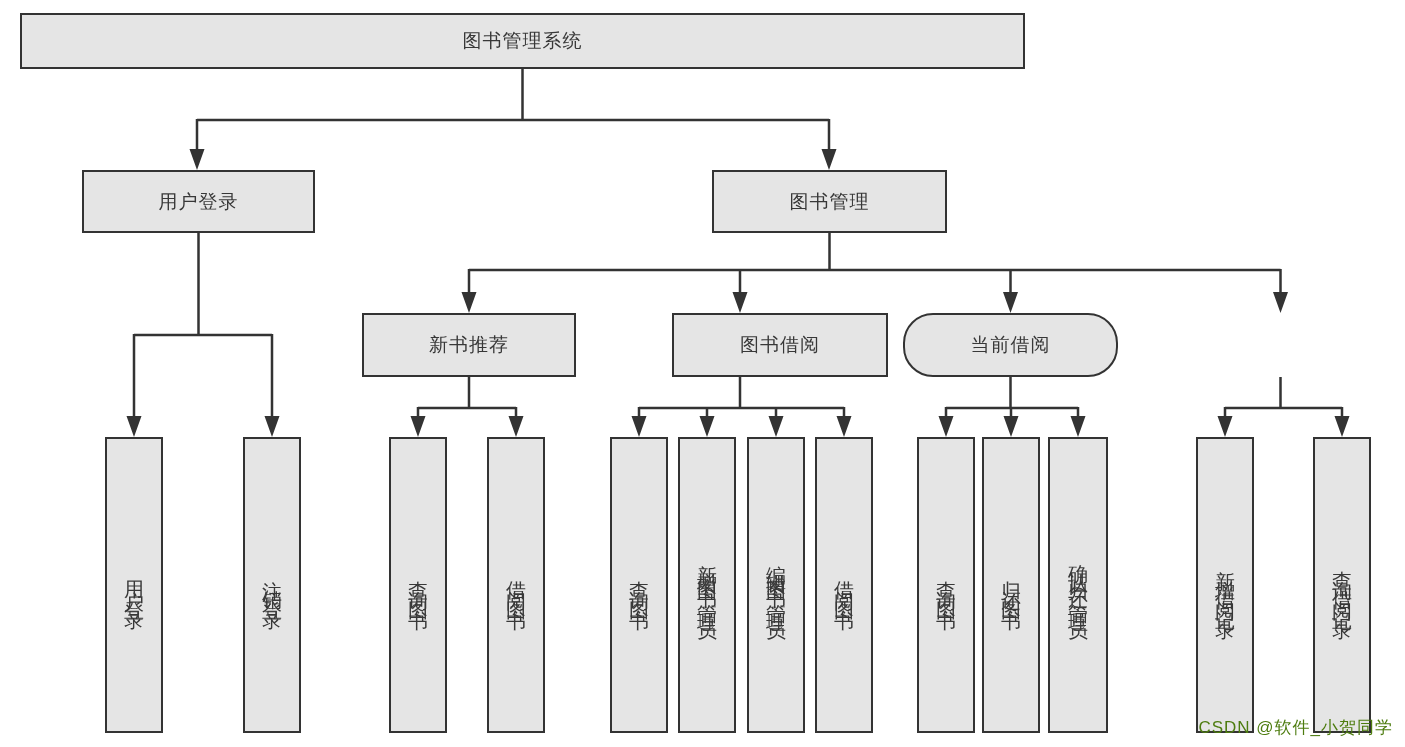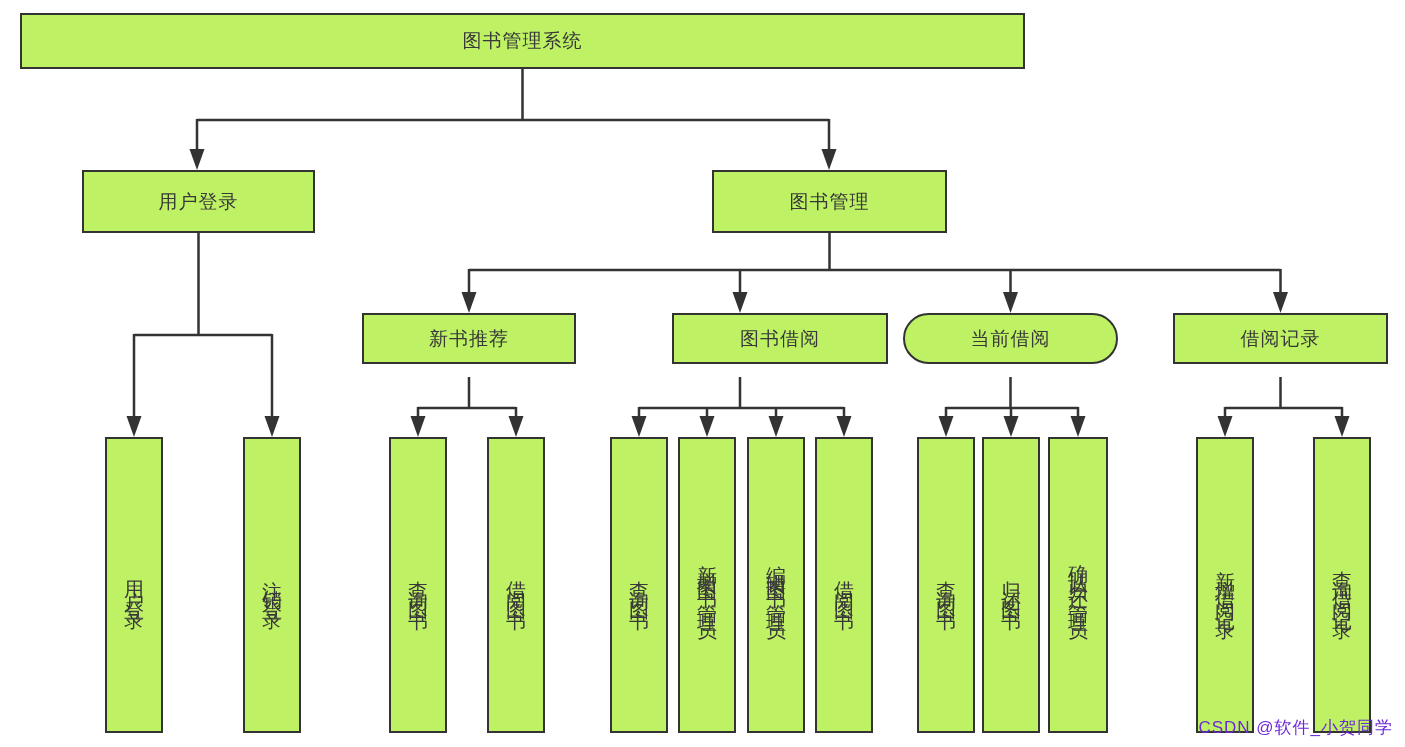--- a/index.html
+++ b/index.html
@@ -19,42 +19,42 @@
     position: absolute;
     left: 0;
     top: 0;
     width: 1405px;
     height: 747px;
     pointer-events: none;
   }
   .box {
     position: absolute;
     box-sizing: border-box;
-    background: #bef264;
+    background: #e5e5e5;
     border: 2px solid #333333;
     color: #383838;
     display: flex;
     align-items: center;
     justify-content: center;
     text-align: center;
   }
   .root-box {
     left: 20px;
     top: 13px;
     width: 1005px;
     height: 56px;
     font-size: 19px;
     letter-spacing: 1px;
   }
   .l2-box, .l3-box {
     font-size: 19px;
     letter-spacing: 1px;
     height: 63px;
   }
-  .l3-box { height: 51px; }
+  .l3-box { height: 64px; }
   .leaf-box {
     top: 437px;
     width: 58px;
     height: 296px;
   }
   .vtext {
     writing-mode: vertical-rl;
     text-orientation: mixed;
     font-size: 20px;
     letter-spacing: 10px;
@@ -62,21 +62,21 @@
     color: #383838;
     white-space: nowrap;
   }
   .long .vtext { letter-spacing: 8px; }
   .watermark {
     position: absolute;
     right: 12px;
     top: 716px;
     font-size: 17px;
     letter-spacing: 1px;
-    color: #6d28d9;
+    color: #4d7c0f;
   }
 </style>
 </head>
 <body>
 
 <div id="canvas">
 
   <svg id="connector-layer" viewBox="0 0 1405 747" xmlns="http://www.w3.org/2000/svg">
 
     <path fill="none" stroke="#333333" stroke-width="2.5" d="M522.5,69 V121
@@ -135,23 +135,20 @@
 
   <div class="box l3-box" style="left:362px; top:313px; width:214px;">
     <span>新书推荐</span>
   </div>
   <div class="box l3-box" style="left:632px; top:313px; width:216px;margin-left:40px;">
     <span>图书借阅</span>
   </div>
   <div class="box l3-box" style="left:903px; top:313px; width:215px;border-radius:30px;">
     <span>当前借阅</span>
   </div>
-  <div class="box l3-box" style="left:1173px; top:313px; width:215px;">
-    <span>借阅记录</span>
-  </div>
 
   <div class="box leaf-box" style="left:105px;">
     <span class="vtext">用户登录</span>
   </div>
   <div class="box leaf-box" style="left:243px;">
     <span class="vtext">注销登录</span>
   </div>
 
   <div class="box leaf-box" style="left:389px;">
     <span class="vtext">查询图书</span>

